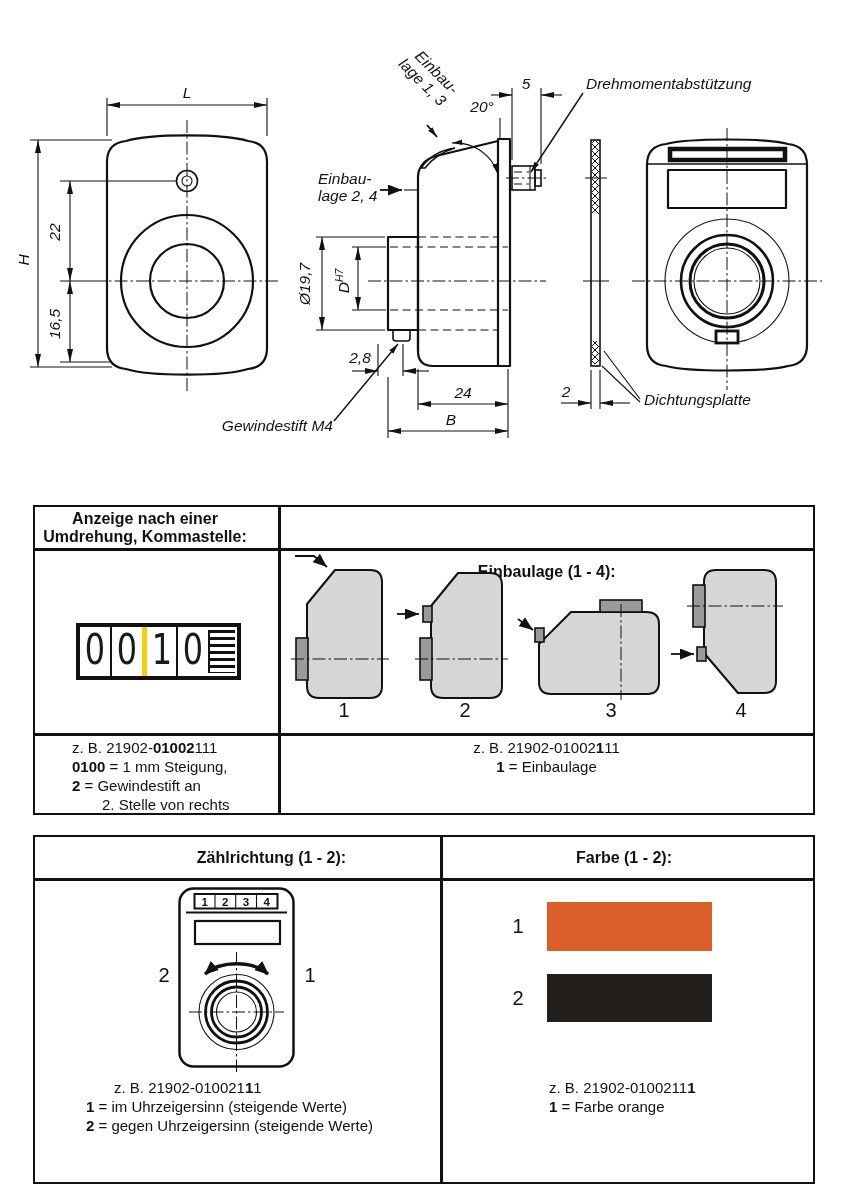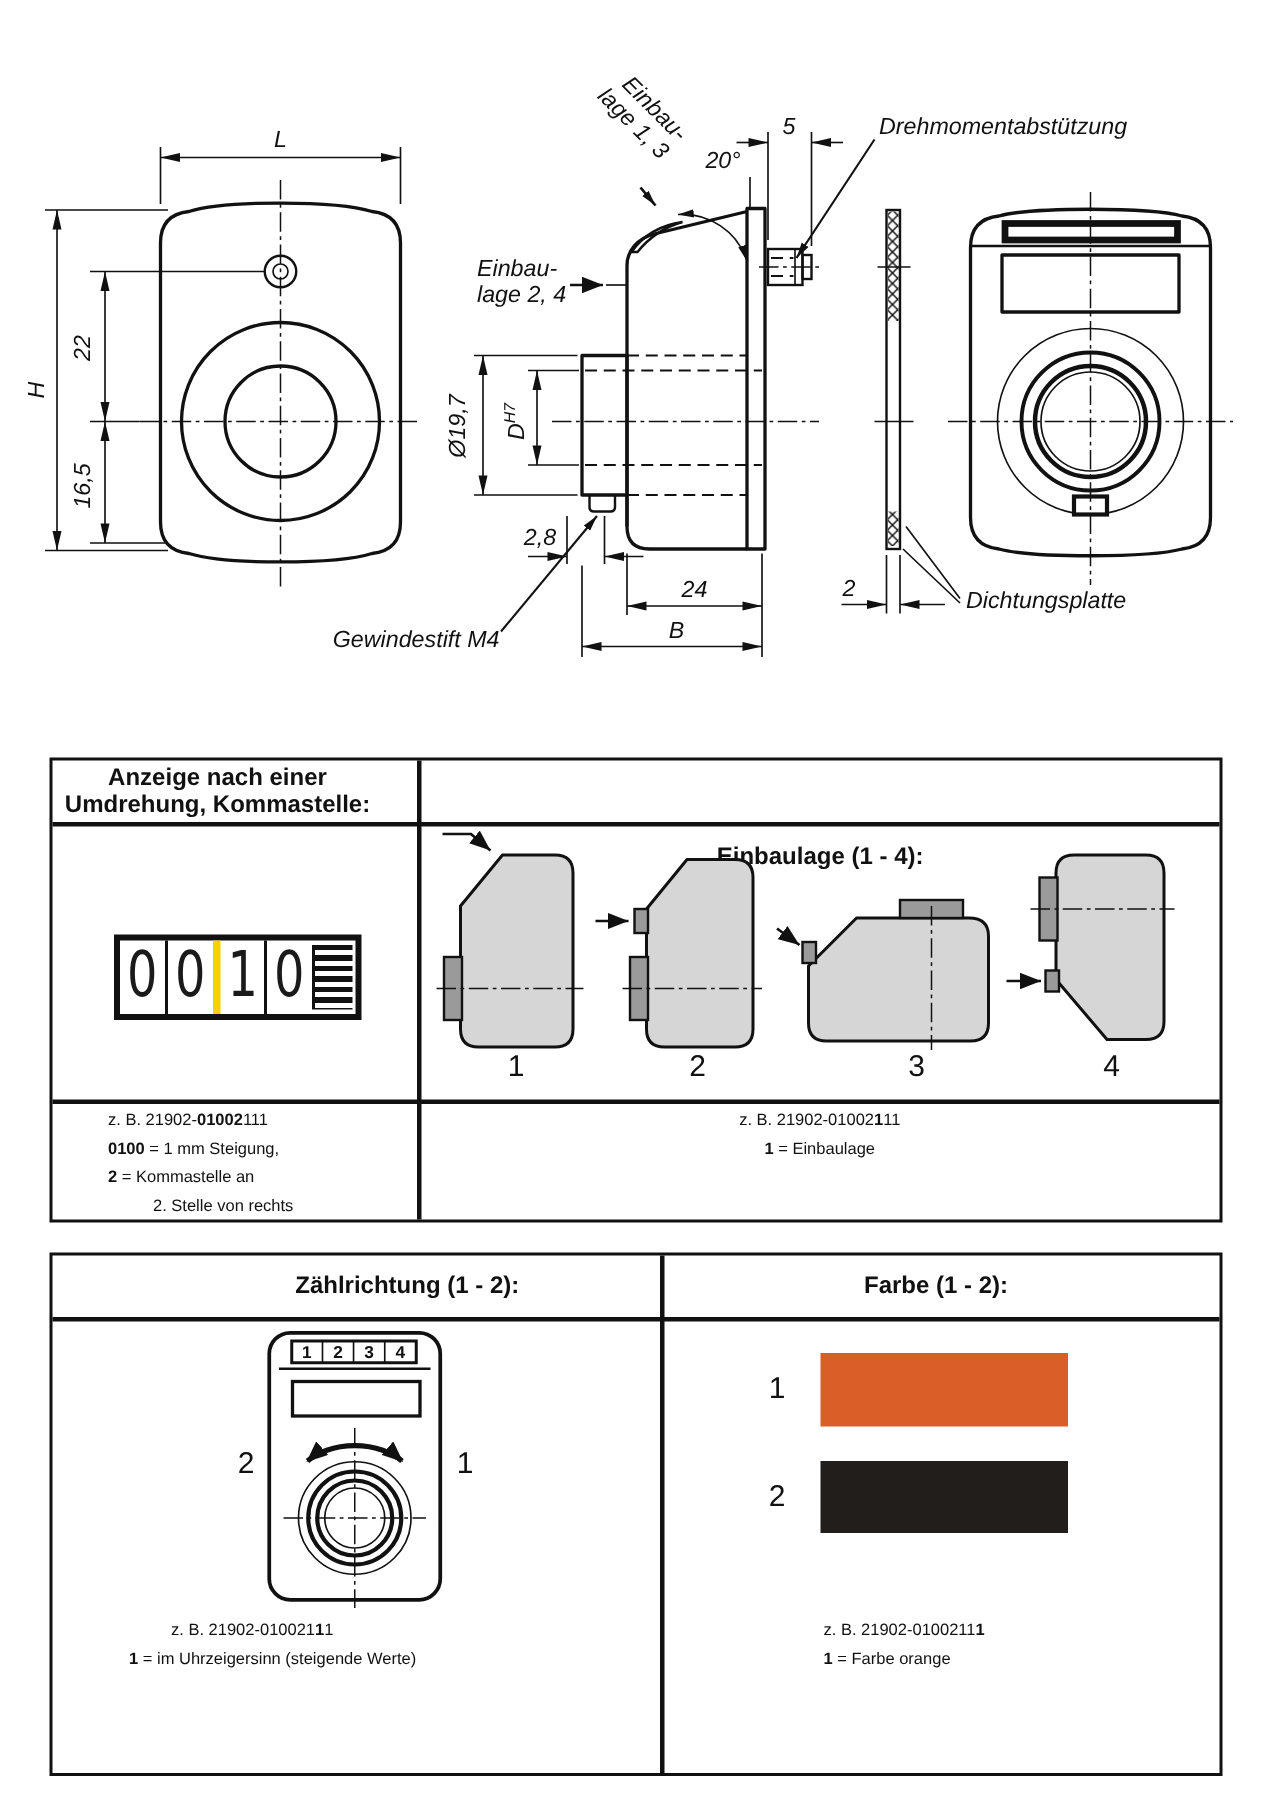--- a/index.html
+++ b/index.html
@@ -16,21 +16,21 @@
   .cl{stroke:#111;stroke-width:1;fill:none;stroke-dasharray:13 3 2.5 3;}
   .hl{stroke:#111;stroke-width:1.2;fill:none;stroke-dasharray:8 4.5;}
   .shape{fill:#d6d6d6;stroke:#111;stroke-width:2;stroke-linejoin:round;}
   .tab{fill:#9a9a9a;stroke:#111;stroke-width:1.6;}
   .arrl{stroke:#111;stroke-width:1.8;fill:none;}
   
   .tbl{position:absolute;border:2.5px solid #111;background:#fff;}
   .vline,.hline{position:absolute;background:#111;}
   .cell{position:absolute;display:flex;align-items:center;justify-content:center;
         text-align:center;font-weight:bold;font-size:16px;line-height:17.5px;}
-  .note{position:absolute;font-size:11px;line-height:19px;}
+  .note{position:absolute;font-size:15px;line-height:19px;}
   .note b{font-weight:bold;}
   .ctr{text-align:center;}
   
   .counter{position:absolute;display:flex;border:4px solid #111;background:#fff;}
   .cc{flex:1;font-family:"DejaVu Sans",sans-serif;font-size:42px;line-height:46px;
       text-align:center;transform:scaleX(.76);font-weight:400;color:#1a1a1a;}
   .csep{width:2px;background:#111;}
   .cyellow{width:5px;}
   .cstripes{width:25px;border-left:2px solid #111;margin:3px 2px 3px 0;
       background:repeating-linear-gradient(to bottom,#111 0 3.5px,#fff 3.5px 7px);}
@@ -228,21 +228,21 @@
     <defs>
       <marker id="ba2" markerUnits="userSpaceOnUse" markerWidth="15" markerHeight="11" refX="14" refY="5.5" orient="auto">
             <path d="M0,0 L14,5.5 L0,11 Z" fill="#111"></path>
           </marker>
     </defs>
   </svg>
 
   <div class="note" style="left:37px;top:231px;width:205px;">
     <div><span>z. B. 21902-</span><b>01002</b><span>111</span></div>
     <div><b>0100</b><span> = 1 mm Steigung,</span></div>
-    <div><b>2</b><span> = Kommastelle an</span></div>
+    <div><b>2</b><span> = Gewindestift an</span></div>
     <div style="padding-left:30px;">2. Stelle von rechts</div>
   </div>
   <div class="note ctr" style="left:245px;top:231px;right:0;">
     <div><span>z. B. 21902-01002</span><b>1</b><span>11</span></div>
     <div><b>1</b><span> = Einbaulage</span></div>
   </div>
 </div>
 
 
 <div class="tbl" style="left:33px;top:835px;width:778px;height:345px;">
@@ -273,20 +273,21 @@
     <circle class="tl" cx="237.5" cy="1012" r="20"></circle>
     <path d="M206,974 A39,25 0 0 1 269,974" fill="none" stroke="#111" stroke-width="3.5" marker-start="url(#ba3)" marker-end="url(#ba3)"></path>
     <path class="cl" d="M237.5,952 V1072 M190,1012 H285"></path>
     <text class="big" text-anchor="middle" x="165" y="982">2</text>
     <text class="big" text-anchor="middle" x="311" y="982">1</text>
   </svg>
 
   <div class="note" style="left:51px;top:241px;width:340px;">
     <div style="padding-left:28px;"><span>z. B. 21902-010021</span><b>1</b><span>1</span></div>
     <div><b>1</b><span> = im Uhrzeigersinn (steigende Werte)</span></div>
+    <div><b>2</b><span> = gegen Uhrzeigersinn (steigende Werte)</span></div>
   </div>
 
   <div class="swlabel" style="left:468px;top:78px;">1</div>
   <div class="swatch" style="left: 512px; top: 65px; background-color: rgb(217, 94, 40);"></div>
   <div class="swlabel" style="left:468px;top:150px;">2</div>
   <div class="swatch" style="left: 512px; top: 137px; height: 48px; background-color: rgb(34, 30, 27);"></div>
 
   <div class="note" style="left:514px;top:241px;width:250px;">
     <div><span>z. B. 21902-0100211</span><b>1</b></div>
     <div><b>1</b><span> = Farbe orange</span></div>

